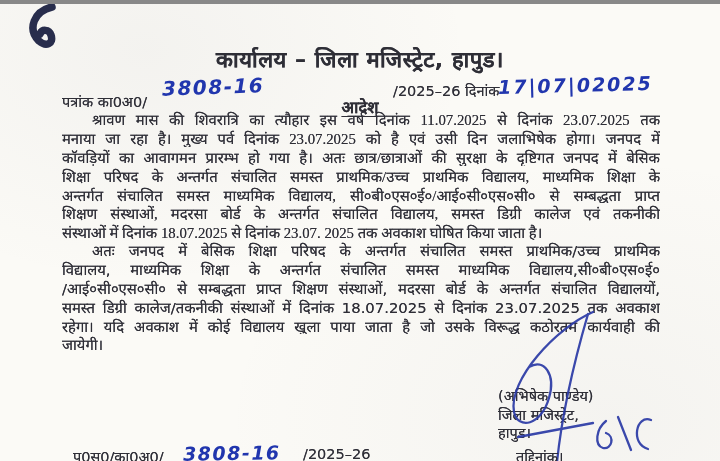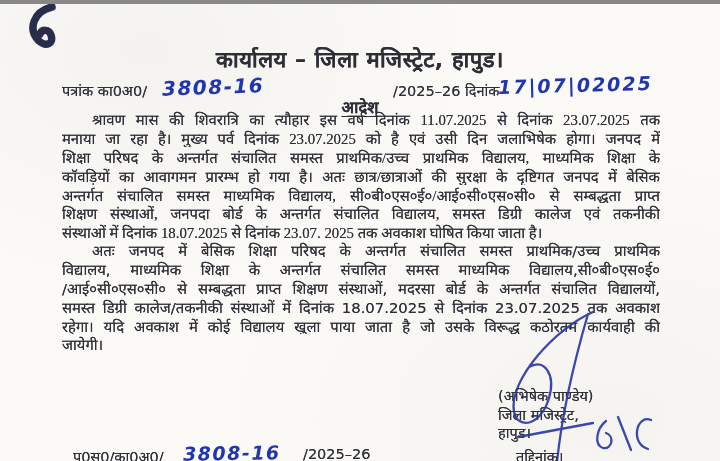--- a/index.html
+++ b/index.html
@@ -23,21 +23,21 @@
     color:#2e2e36;
     text-shadow:0 0 0.5px rgba(40,40,55,0.75);
   }
   .title{
     top:39px;left:0;width:720px;
     text-align:center;
     font-size:22px;font-weight:bold;
     letter-spacing:0.5px;
   }
   .refrow{top:74px;left:0;width:720px;height:24px;font-size:14.5px;}
-  .ref-label{left:62px;top:2px;}
+  .ref-label{left:62px;top:13px;}
   .ref-year{left:393px;top:2px;}
   .order-head{
     top:91px;left:0;width:720px;
     text-align:center;
     font-size:16.5px;font-weight:bold;
     text-decoration:underline;
     text-underline-offset:3px;
   }
   .pen{
     color:#2136ae;
@@ -100,24 +100,24 @@
     <span class="abs pen hw-num">3808-16</span>
     <span class="abs ref-year ink">/2025–26 दिनांक</span>
     <span class="abs pen hw-date">17|07|02025</span>
   </div>
 
   <div class="abs order-head ink">आदेश</div>
 
   <div class="abs para p1 ink">
     <div class="ln ind">श्रावण मास की शिवरात्रि का त्यौहार इस वर्ष दिनांक 11.07.2025 से दिनांक 23.07.2025 तक</div>
     <div class="ln">मनाया जा रहा है। मुख्य पर्व दिनांक 23.07.2025 को है एवं उसी दिन जलाभिषेक होगा। जनपद में</div>
+    <div class="ln">कॉवड़ियों का आवागमन प्रारम्भ हो गया है। अतः छात्र/छात्राओं की सुरक्षा के दृष्टिगत जनपद में बेसिक</div>
     <div class="ln">शिक्षा परिषद के अन्तर्गत संचालित समस्त प्राथमिक/उच्च प्राथमिक विद्यालय, माध्यमिक शिक्षा के</div>
-    <div class="ln">कॉवड़ियों का आवागमन प्रारम्भ हो गया है। अतः छात्र/छात्राओं की सुरक्षा के दृष्टिगत जनपद में बेसिक</div>
     <div class="ln">अन्तर्गत संचालित समस्त माध्यमिक विद्यालय, सी०बी०एस०ई०/आई०सी०एस०सी० से सम्बद्धता प्राप्त</div>
-    <div class="ln">शिक्षण संस्थाओं, जनपदा बोर्ड के अन्तर्गत संचालित विद्यालय, समस्त डिग्री कालेज एवं तकनीकी</div>
+    <div class="ln">शिक्षण संस्थाओं, मदरसा बोर्ड के अन्तर्गत संचालित विद्यालय, समस्त डिग्री कालेज एवं तकनीकी</div>
     <div class="ln no-just">संस्थाओं में दिनांक 18.07.2025 से दिनांक 23.07. 2025 तक अवकाश घोषित किया जाता है।</div>
   </div>
 
   <div class="abs para p2 ink">
     <div class="ln ind">अतः जनपद में बेसिक शिक्षा परिषद के अन्तर्गत संचालित समस्त प्राथमिक/उच्च प्राथमिक</div>
     <div class="ln">विद्यालय, माध्यमिक शिक्षा के अन्तर्गत संचालित समस्त माध्यमिक विद्यालय,सी०बी०एस०ई०</div>
     <div class="ln">/आई०सी०एस०सी० से सम्बद्धता प्राप्त शिक्षण संस्थाओं, मदरसा बोर्ड के अन्तर्गत संचालित विद्यालयों,</div>
     <div class="ln">समस्त डिग्री कालेज/तकनीकी संस्थाओं में दिनांक 18.07.2025 से दिनांक 23.07.2025 तक अवकाश</div>
     <div class="ln">रहेगा। यदि अवकाश में कोई विद्यालय खुला पाया जाता है जो उसके विरूद्ध कठोरतम कार्यवाही की</div>
     <div class="ln no-just">जायेगी।</div>

